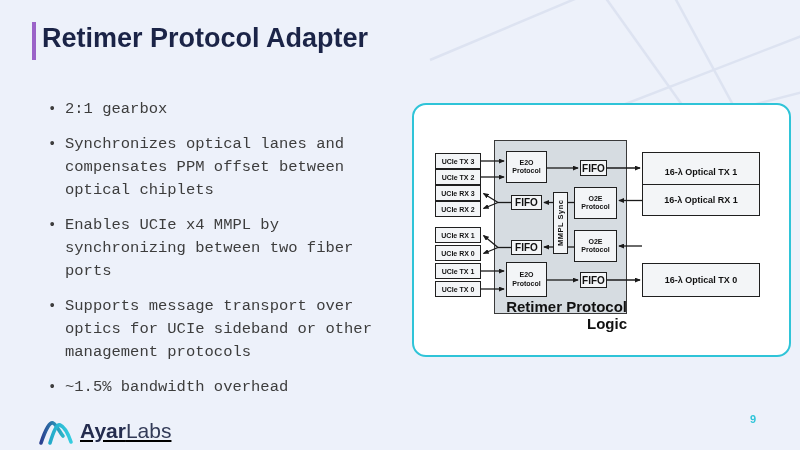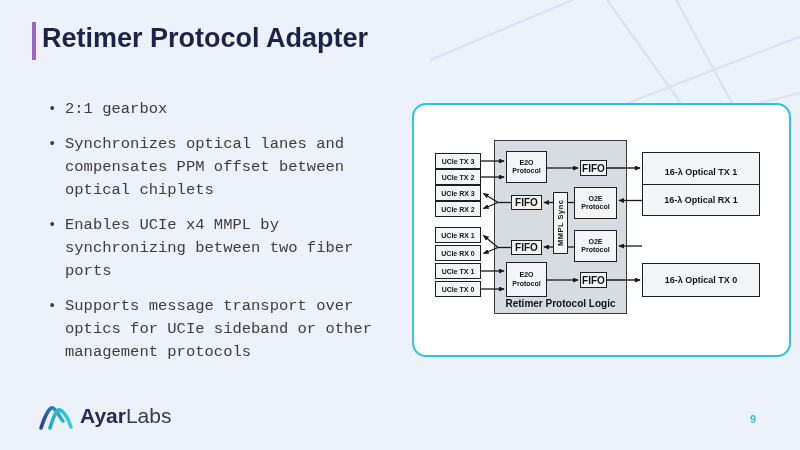--- a/index.html
+++ b/index.html
@@ -40,26 +40,26 @@
   }
   .ubox{left:21px;width:46px;height:16px;font-size:7px;}
   .obox{left:228px;width:118px;font-size:9px;}
   .pbox{font-size:7px;line-height:8.5px;padding:1px;}
   .fbox{font-size:10px;}
   .mmpl{
     writing-mode:vertical-rl;transform:rotate(180deg);
     font-size:7.5px;letter-spacing:0.5px;
   }
   .glabel{
-    position:absolute;left:80px;top:193px;width:133px;text-align:center;
-    font-size:10px;font-weight:bold;color:#111;
+    position:absolute;left:80px;top:193px;width:133px;text-align:right;
+    font-size:15px;font-weight:bold;color:#111;
   }
   .arrows{position:absolute;inset:0;pointer-events:none;}
   
-  .logo{position:absolute;left:38px;top:401px;display:flex;align-items:center;z-index:2;}
+  .logo{position:absolute;left:38px;top:416px;display:flex;align-items:center;z-index:2;text-decoration:underline;}
   .logo-text{font-size:21px;margin-left:6px;color:#242c4e;}
   .logo-text .bold{font-weight:bold;}
   .logo-text .light{font-weight:normal;color:#333b58;}
   .page-num{position:absolute;left:750px;top:413px;font-size:11px;color:#2fc4d8;z-index:2;font-weight:bold;}
 </style>
 </head>
 <body>
 
 <svg class="bg-pattern" width="800" height="450" viewBox="0 0 800 450">
   <g stroke="#dde3f1" stroke-width="2.5" fill="none">
@@ -72,20 +72,21 @@
 </svg>
 
 <div class="accent-bar"></div>
 <div class="slide-title">Retimer Protocol Adapter</div>
 
 <ul class="bullets">
   <li>2:1 gearbox</li>
   <li>Synchronizes optical lanes and compensates PPM offset between optical chiplets</li>
   <li>Enables UCIe x4 MMPL by synchronizing between two fiber ports</li>
   <li>Supports message transport over optics for UCIe sideband or other management protocols</li>
+  <li>~1.5% bandwidth overhead</li>
 </ul>
 
 <div class="card">
   <div class="card-inner">
 
     <div class="gray-box"></div>
     <div class="glabel">Retimer Protocol Logic</div>
 
     <div class="dbox ubox" style="top:48px">UCIe TX 3</div>
     <div class="dbox ubox" style="top:64px">UCIe TX 2</div>

